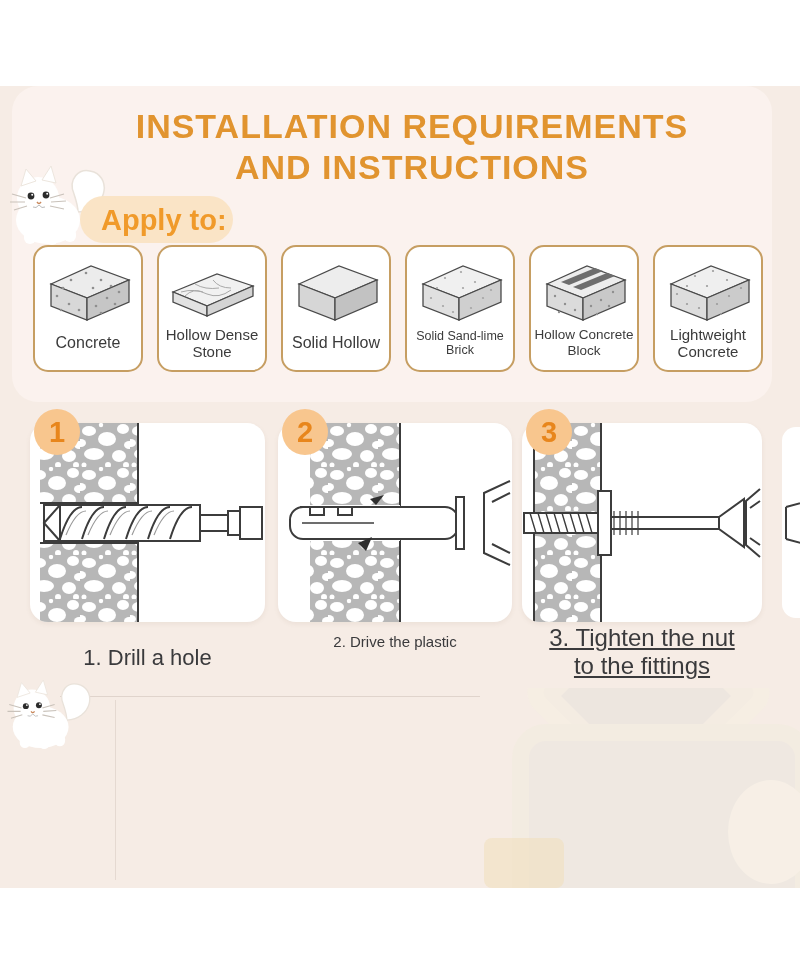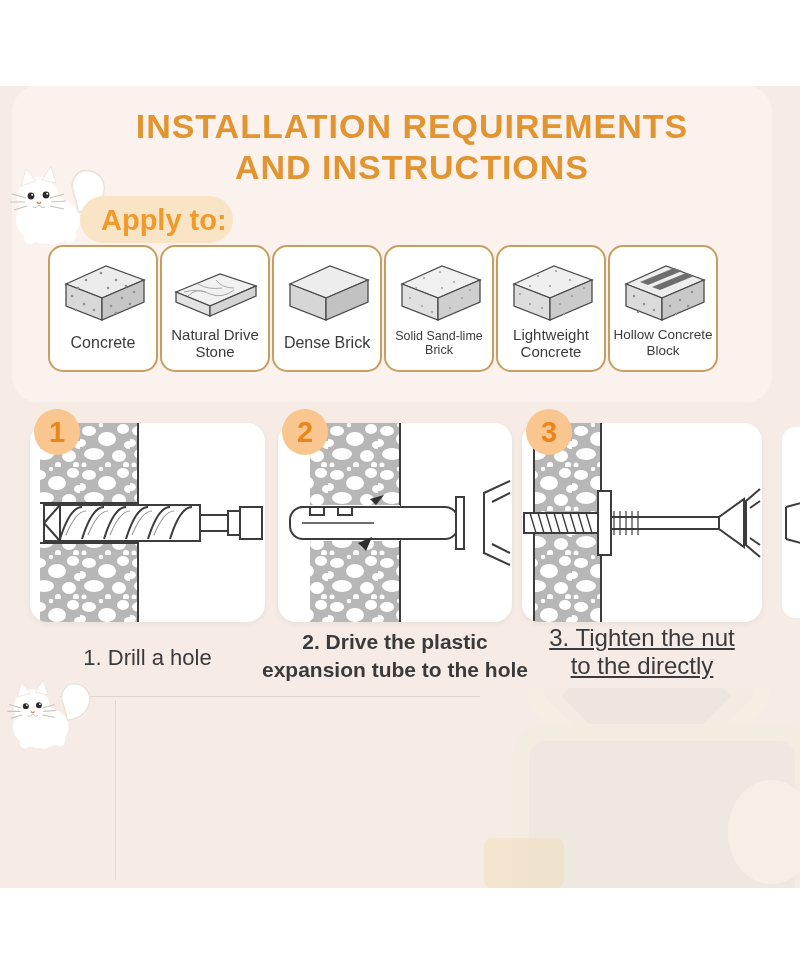--- a/index.html
+++ b/index.html
@@ -20,21 +20,21 @@
     background:#FAE4C6; border-radius:24px; }
   .apply-label { position:absolute; left:93px; top:196px; height:47px; line-height:49px;
     color:#F09A2A; font-weight:bold; font-size:29px;margin-left:8px; }
 
   
   .cat { position:absolute; width:110px; height:82px; }
   .cat-1 { left:6px; top:164px; }
   .cat-2 { left:4px; top:676px; width:96px; height:76px; }
 
   
-  .materials-row { position:absolute; left:48px; top:245px; display:flex; gap:2px; }
+  .materials-row { position:absolute; left:33px; top:245px; display:flex; gap:14px; }
   .mat-card { width:110px; height:127px; background:#ffffff; border:2px solid #C69E62;
     border-radius:15px; display:flex; flex-direction:column; align-items:center; }
   .mat-card svg { margin-top:11px; flex:0 0 auto; }
   .mat-label { flex:1; display:flex; align-items:center; justify-content:center;
     text-align:center; color:#3B3B3B; padding:0 3px 6px 3px; line-height:1.15; }
   .fs16 { font-size:16px; } .fs15 { font-size:15px; } .fs14 { font-size:13.5px; } .fs12 { font-size:12.5px; }
 
   
   .step-panel { position:absolute; top:423px; height:199px; background:#ffffff;
     border-radius:18px; box-shadow:0 2px 5px rgba(120,90,70,0.08); overflow:hidden; }
@@ -44,21 +44,21 @@
   .step-sliver { position:absolute; left:782px; top:427px; width:26px; height:191px;
     background:#ffffff; border-radius:14px 0 0 14px; }
   .badge { position:absolute; width:46px; height:46px; border-radius:50%;
     background:#F8C68E; text-align:center; line-height:46px;
     color:#E8861C; font-size:29px; font-weight:bold; }
   .b1 { left:34px;  top:409px; }
   .b2 { left:282px; top:409px; }
   .b3 { left:526px; top:409px; }
   .caption { position:absolute; text-align:center; color:#3A3A3C; }
   .cap1 { left:30px;  top:644px; width:235px; font-size:22px; line-height:28px; }
-  .cap2 { left:260px; top:628px; width:270px; font-size:21px; line-height:28px;font-weight:bold; }
+  .cap2 { left:260px; top:628px; width:270px; font-size:15px; line-height:28px; }
   .cap3 { left:518px; top:624px; width:248px; font-size:24px; line-height:28px;text-decoration:underline; }
 
   
   .photo { position:absolute; left:478px; top:688px; width:322px; height:200px;
     overflow:hidden; opacity:0.55; }
   .ph-house { position:absolute; left:34px; top:36px; width:300px; height:230px;
     background:#EAE6DF; border:17px solid #F2ECDE; border-radius:34px; }
   .ph-roof { position:absolute; left:78px; top:-88px; width:185px; height:185px;
     background:#F3EDE0; transform:rotate(45deg); border-radius:24px;
     box-shadow:inset 0 0 0 16px #F6F0E2; }
@@ -162,30 +162,30 @@
       <div class="mat-label fs16">Concrete</div>
     </div>
 
     <div class="mat-card">
       <svg width="94" height="64" viewBox="0 0 94 64">
         <polygon points="8,34 52,16 88,28 42,48" fill="#F1F1F1" stroke="#4a4a4a" stroke-width="1.3"></polygon>
         <polygon points="8,34 42,48 42,58 8,44" fill="#E2E2E2" stroke="#4a4a4a" stroke-width="1.3"></polygon>
         <polygon points="42,48 88,28 88,38 42,58" fill="#D4D4D4" stroke="#4a4a4a" stroke-width="1.3"></polygon>
         <path d="M16,34 q14,-4 26,2 q12,5 24,-4 M30,26 q10,6 24,4 M48,22 q6,8 18,8 M20,38 q8,-8 18,-4" stroke="#A9A9A9" stroke-width="1" fill="none"></path>
       </svg>
-      <div class="mat-label fs15">Natural Drive Stone</div>
+      <div class="mat-label fs15">Hollow Dense Stone</div>
     </div>
 
     <div class="mat-card">
       <svg width="94" height="64" viewBox="0 0 94 64">
         <polygon points="10,26 50,8 88,22 46,40" fill="#EDEDED" stroke="#4a4a4a" stroke-width="1.3"></polygon>
         <polygon points="10,26 46,40 46,62 10,48" fill="#D6D6D6" stroke="#4a4a4a" stroke-width="1.3"></polygon>
         <polygon points="46,40 88,22 88,44 46,62" fill="#C2C2C2" stroke="#4a4a4a" stroke-width="1.3"></polygon>
       </svg>
-      <div class="mat-label fs16">Dense Brick</div>
+      <div class="mat-label fs16">Solid Hollow</div>
     </div>
 
     <div class="mat-card">
       <svg width="94" height="64" viewBox="0 0 94 64">
         <polygon points="10,26 50,8 88,22 46,40" fill="#F0F0F0" stroke="#4a4a4a" stroke-width="1.3"></polygon>
         <polygon points="10,26 46,40 46,62 10,48" fill="#E0E0E0" stroke="#4a4a4a" stroke-width="1.3"></polygon>
         <polygon points="46,40 88,22 88,44 46,62" fill="#CFCFCF" stroke="#4a4a4a" stroke-width="1.3"></polygon>
         <g fill="#A5A5A5">
           <circle cx="32" cy="20" r="1.1"></circle>
             <circle cx="48" cy="14" r="1.1"></circle>
@@ -194,20 +194,42 @@
             <circle cx="24" cy="30" r="1.1"></circle>
             <circle cx="18" cy="40" r="1.1"></circle>
           <circle cx="30" cy="48" r="1.1"></circle>
             <circle cx="40" cy="54" r="1.1"></circle>
             <circle cx="58" cy="50" r="1.1"></circle>
           <circle cx="70" cy="40" r="1.1"></circle>
             <circle cx="78" cy="32" r="1.1"></circle>
         </g>
       </svg>
       <div class="mat-label fs12">Solid Sand-lime Brick</div>
+    </div>
+
+    <div class="mat-card">
+      <svg width="94" height="64" viewBox="0 0 94 64">
+        <polygon points="10,26 50,8 88,22 46,40" fill="#EDEDED" stroke="#4a4a4a" stroke-width="1.3"></polygon>
+        <polygon points="10,26 46,40 46,62 10,48" fill="#DBDBDB" stroke="#4a4a4a" stroke-width="1.3"></polygon>
+        <polygon points="46,40 88,22 88,44 46,62" fill="#C8C8C8" stroke="#4a4a4a" stroke-width="1.3"></polygon>
+        <polygon points="24,24 58,10 66,13 32,27" fill="#6E6E6E"></polygon>
+        <polygon points="36,29 70,15 78,18 44,32" fill="#6E6E6E"></polygon>
+        <g fill="#8F8F8F">
+          <circle cx="18" cy="38" r="1.2"></circle>
+            <circle cx="28" cy="46" r="1.2"></circle>
+            <circle cx="38" cy="52" r="1.2"></circle>
+          <circle cx="22" cy="54" r="1.2"></circle>
+            <circle cx="54" cy="48" r="1.2"></circle>
+            <circle cx="64" cy="42" r="1.2"></circle>
+          <circle cx="76" cy="34" r="1.2"></circle>
+            <circle cx="60" cy="56" r="1.2"></circle>
+            <circle cx="72" cy="48" r="1.2"></circle>
+        </g>
+      </svg>
+      <div class="mat-label fs14">Hollow Concrete Block</div>
     </div>
 
     <div class="mat-card">
       <svg width="94" height="64" viewBox="0 0 94 64">
         <polygon points="10,26 50,8 88,22 46,40" fill="#EFEFEF" stroke="#4a4a4a" stroke-width="1.3"></polygon>
         <polygon points="10,26 46,40 46,62 10,48" fill="#DDDDDD" stroke="#4a4a4a" stroke-width="1.3"></polygon>
         <polygon points="46,40 88,22 88,44 46,62" fill="#CBCBCB" stroke="#4a4a4a" stroke-width="1.3"></polygon>
         <g fill="#9C9C9C">
           <circle cx="34" cy="18" r="1.1"></circle>
             <circle cx="52" cy="13" r="1.1"></circle>
@@ -218,42 +240,20 @@
           <circle cx="26" cy="46" r="1.1"></circle>
             <circle cx="38" cy="50" r="1.1"></circle>
             <circle cx="56" cy="46" r="1.1"></circle>
           <circle cx="68" cy="38" r="1.1"></circle>
             <circle cx="80" cy="30" r="1.1"></circle>
             <circle cx="60" cy="56" r="1.1"></circle>
         </g>
       </svg>
       <div class="mat-label fs15">Lightweight Concrete</div>
     </div>
-
-    <div class="mat-card">
-      <svg width="94" height="64" viewBox="0 0 94 64">
-        <polygon points="10,26 50,8 88,22 46,40" fill="#EDEDED" stroke="#4a4a4a" stroke-width="1.3"></polygon>
-        <polygon points="10,26 46,40 46,62 10,48" fill="#DBDBDB" stroke="#4a4a4a" stroke-width="1.3"></polygon>
-        <polygon points="46,40 88,22 88,44 46,62" fill="#C8C8C8" stroke="#4a4a4a" stroke-width="1.3"></polygon>
-        <polygon points="24,24 58,10 66,13 32,27" fill="#6E6E6E"></polygon>
-        <polygon points="36,29 70,15 78,18 44,32" fill="#6E6E6E"></polygon>
-        <g fill="#8F8F8F">
-          <circle cx="18" cy="38" r="1.2"></circle>
-            <circle cx="28" cy="46" r="1.2"></circle>
-            <circle cx="38" cy="52" r="1.2"></circle>
-          <circle cx="22" cy="54" r="1.2"></circle>
-            <circle cx="54" cy="48" r="1.2"></circle>
-            <circle cx="64" cy="42" r="1.2"></circle>
-          <circle cx="76" cy="34" r="1.2"></circle>
-            <circle cx="60" cy="56" r="1.2"></circle>
-            <circle cx="72" cy="48" r="1.2"></circle>
-        </g>
-      </svg>
-      <div class="mat-label fs14">Hollow Concrete Block</div>
-    </div>
   </div>
 
   <div class="step-panel sp1">
     <svg width="235" height="199" viewBox="0 0 235 199">
       <rect x="10" y="0" width="98" height="199" fill="url(#peb)"></rect>
       <line x1="108" y1="0" x2="108" y2="199" stroke="#3c3c3c" stroke-width="2"></line>
       <rect x="10" y="80" width="98" height="40" fill="#fff"></rect>
       <line x1="10" y1="80" x2="108" y2="80" stroke="#3c3c3c" stroke-width="2"></line>
       <line x1="10" y1="120" x2="108" y2="120" stroke="#3c3c3c" stroke-width="2"></line>
       <rect x="14" y="82" width="156" height="36" fill="#fff" stroke="#3c3c3c" stroke-width="2"></rect>
@@ -304,25 +304,24 @@
 
   <div class="badge b1"><span>1</span></div>
   <div class="badge b2"><span>2</span></div>
   <div class="badge b3"><span>3</span></div>
 
   <div class="caption cap1">
     <div>1. Drill a hole</div>
   </div>
   <div class="caption cap2">
     <div>2. Drive the plastic</div>
-    <div>expansion tube to the hole</div>
   </div>
   <div class="caption cap3">
     <div>3. Tighten the nut</div>
-    <div>to the directly</div>
+    <div>to the fittings</div>
   </div>
 
   <div class="faint-h"></div>
   <div class="faint-v"></div>
   <div class="photo">
     <div class="ph-roof"></div>
     <div class="ph-roof-in"></div>
     <div class="ph-house"></div>
     <div class="ph-hole"></div>
     <div class="ph-tan"></div>

